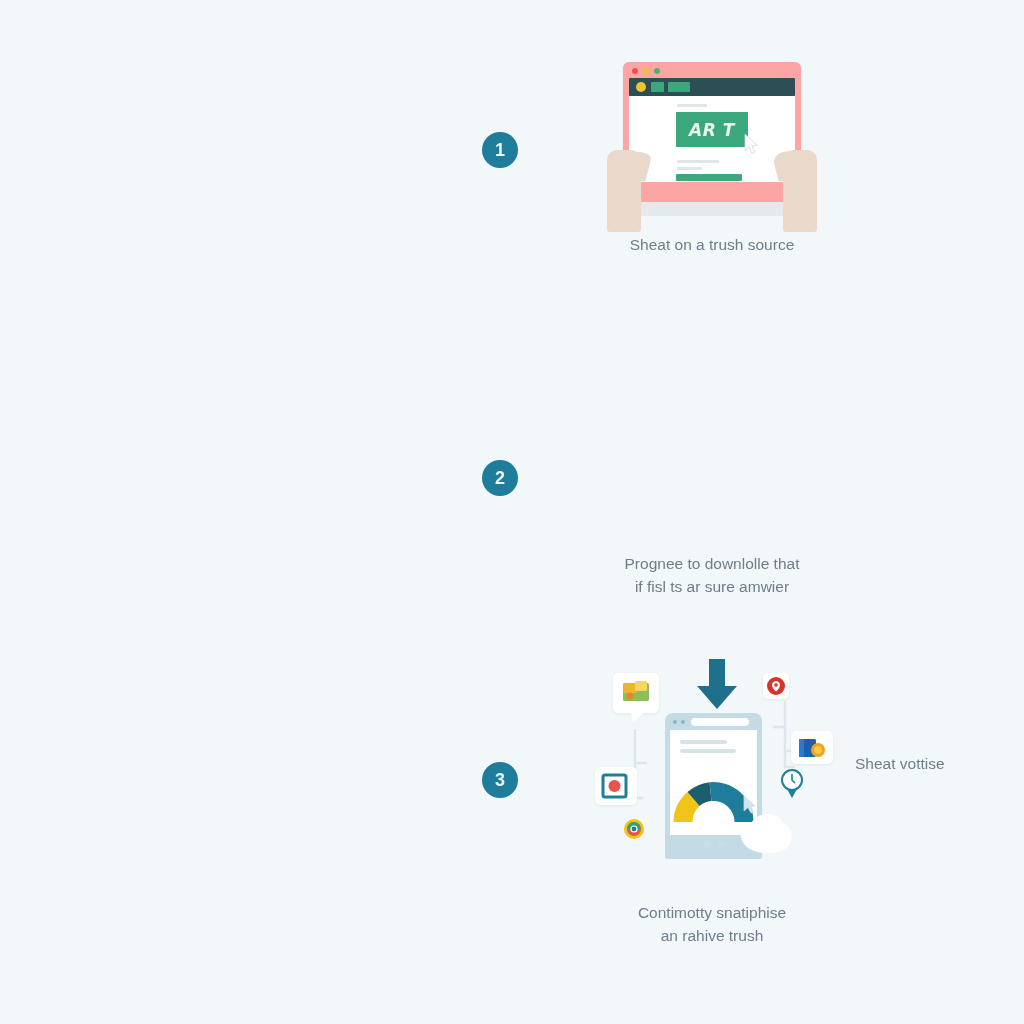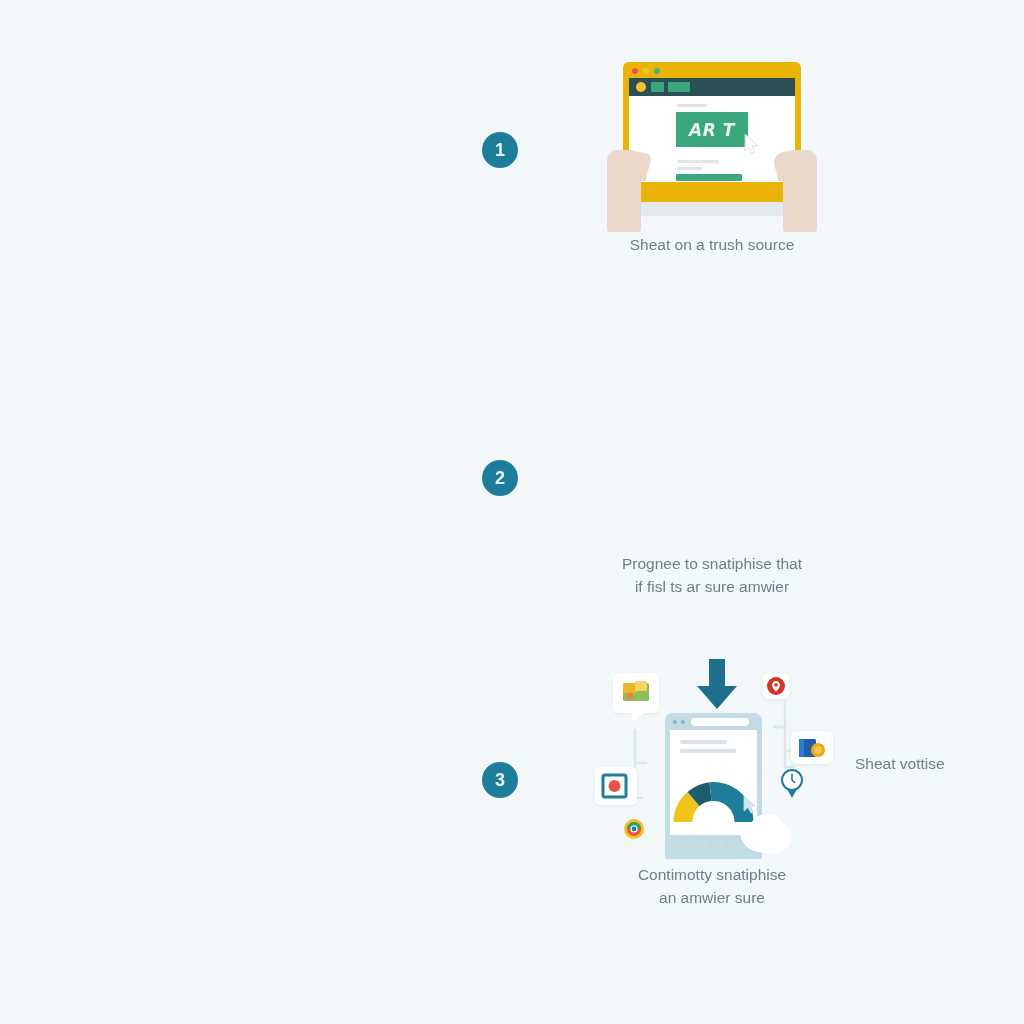--- a/index.html
+++ b/index.html
@@ -67,21 +67,21 @@
     top: 40px;
     width: 214px;
     height: 175px;
   }
   .tablet-shell {
     position: absolute;
     left: 18px;
     top: 2px;
     width: 178px;
     height: 140px;
-    background: #eab308;
+    background: #fca5a5;
     border-radius: 6px 6px 3px 3px;
     box-shadow: 0 1px 2px rgba(40,70,80,0.06);
   }
   .title-bar {
     position: absolute;
     top: 0; left: 0;
     width: 100%;
     height: 16px;
   }
   .dot {
@@ -423,29 +423,29 @@
       <svg width="62" height="52" style="position:absolute;left:140px;top:150px;">
         <path d="M16 18 C6 20 2 32 10 40 C16 48 38 52 50 44 C60 37 58 22 48 18 C42 6 24 6 16 18 Z" fill="#ffffff"></path>
       </svg>
       <svg width="22" height="22" style="position:absolute;left:146px;top:140px;">
         <path d="M3 1 L3 16 L7 12.5 L10 18 L12.5 17 L9.5 11.5 L14 11 Z" fill="#d6e6ec" stroke="#c2d8e0" stroke-width="0.8"></path>
       </svg>
     </div>
   </div>
 
   <div class="abs-caption" style="top:553px;">
-    <div>Proɡnee to snatiphise that</div>
+    <div>Proɡnee to downlolle that</div>
     <div>if fisl ts ar sure amwier</div>
   </div>
 
   <div class="step" id="step-3">
     <div class="step-number">3</div>
 
   </div>
 
   <div class="annotation">Sheat vottise</div>
 
-  <div class="abs-caption" style="top:864px;">
+  <div class="abs-caption" style="top:902px;">
     <div>Contimotty snatiphise</div>
-    <div>an amwier sure</div>
+    <div>an rahive trush</div>
   </div>
 
 </div>
 
 </body></html>

